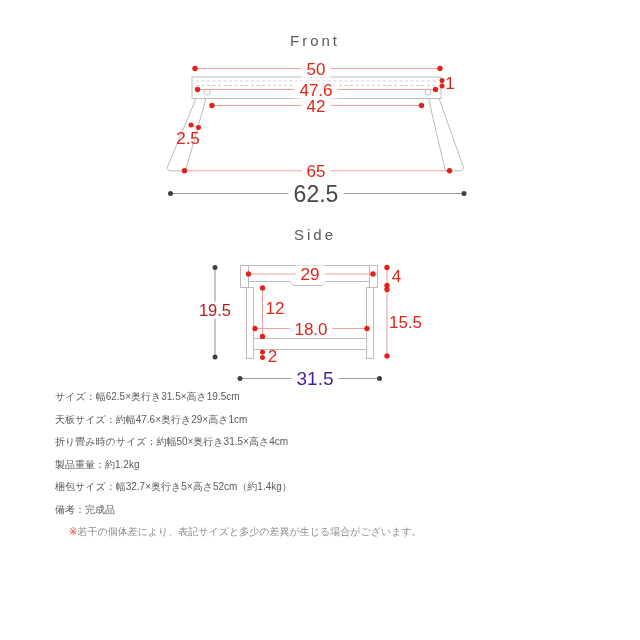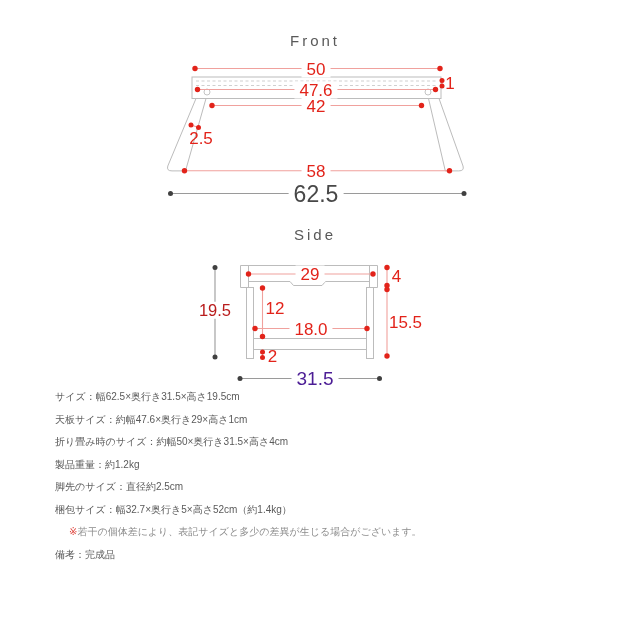--- a/index.html
+++ b/index.html
@@ -109,38 +109,37 @@
           <circle cx="379.5" cy="378.5" r="2.5"></circle>
       </g>
     </g>
   </svg>
 
   <span class="label vtitle" style="left:315px;top:40px">Front</span>
   <span class="label red bg" style="left:316px;top:68.5px">50</span>
   <span class="label red" style="left:450px;top:82.5px">1</span>
   <span class="label red bg" style="left:316px;top:89.5px">47.6</span>
   <span class="label red bg" style="left:316px;top:105.5px">42</span>
-  <span class="label red" style="left:201px;top:138px">2.5</span>
-  <span class="label red bg" style="left:316px;top:170.8px">58</span>
+  <span class="label red" style="left:188px;top:138px">2.5</span>
+  <span class="label red bg" style="left:316px;top:170.8px">65</span>
   <span class="label dark-lg bg" style="left:316px;top:193.5px">62.5</span>
 
   <span class="label vtitle" style="left:315px;top:234px">Side</span>
   <span class="label red bg" style="left:310px;top:274px">29</span>
   <span class="label red" style="left:396.5px;top:275.5px">4</span>
   <span class="label dark-sm bg" style="left:215px;top:310px">19.5</span>
   <span class="label red" style="left:275px;top:308px">12</span>
   <span class="label red bg" style="left:311px;top:328.5px">18.0</span>
   <span class="label red" style="left:405.5px;top:322px">15.5</span>
   <span class="label red" style="left:272.5px;top:356px">2</span>
   <span class="label dark-md bg" style="left:315px;top:377.5px">31.5</span>
 
   <div class="specs">
     <div class="line">サイズ：幅62.5×奥行き31.5×高さ19.5cm</div>
     <div class="line">天板サイズ：約幅47.6×奥行き29×高さ1cm</div>
     <div class="line">折り畳み時のサイズ：約幅50×奥行き31.5×高さ4cm</div>
     <div class="line">製品重量：約1.2kg</div>
-    <div class="line">脚先のサイズ：直径約2.5cm</div>
     <div class="line">梱包サイズ：幅32.7×奥行き5×高さ52cm（約1.4kg）</div>
+    <div class="line">備考：完成品</div>
     <div class="line note"><span class="note-marker">※</span><span>若干の個体差により、表記サイズと多少の差異が生じる場合がございます。</span></div>
-    <div class="line">備考：完成品</div>
   </div>
 
 </div>
 
 </body></html>

